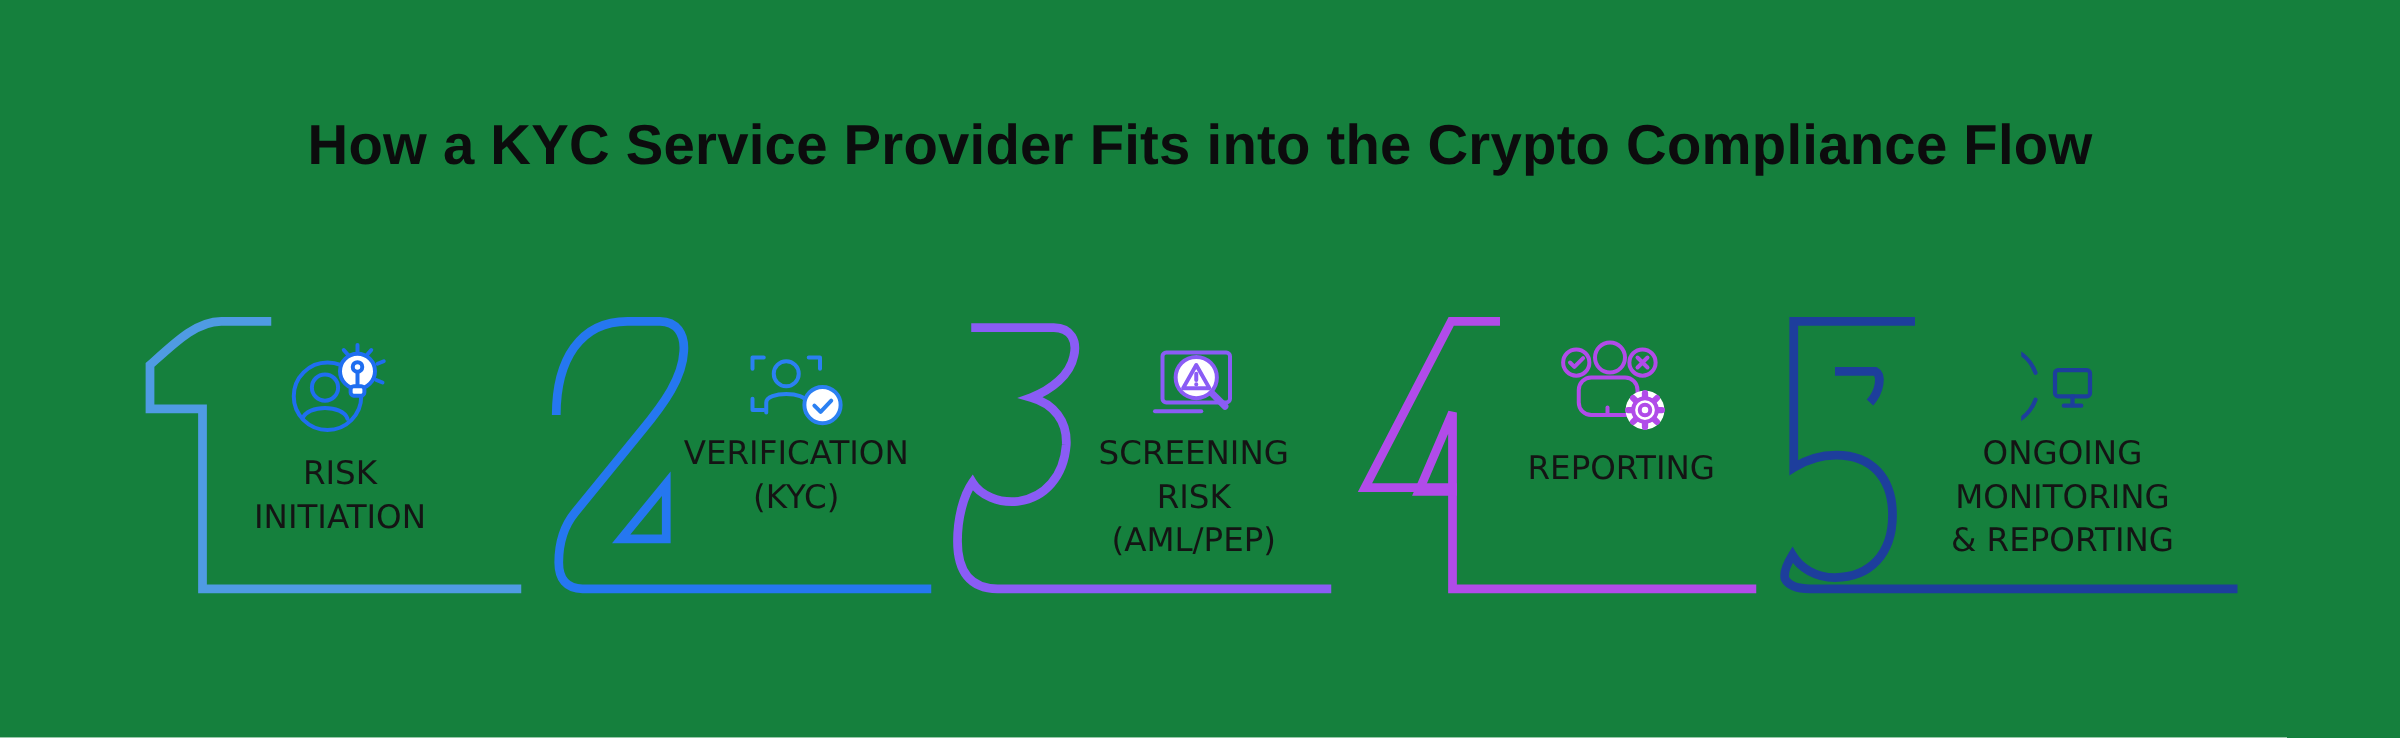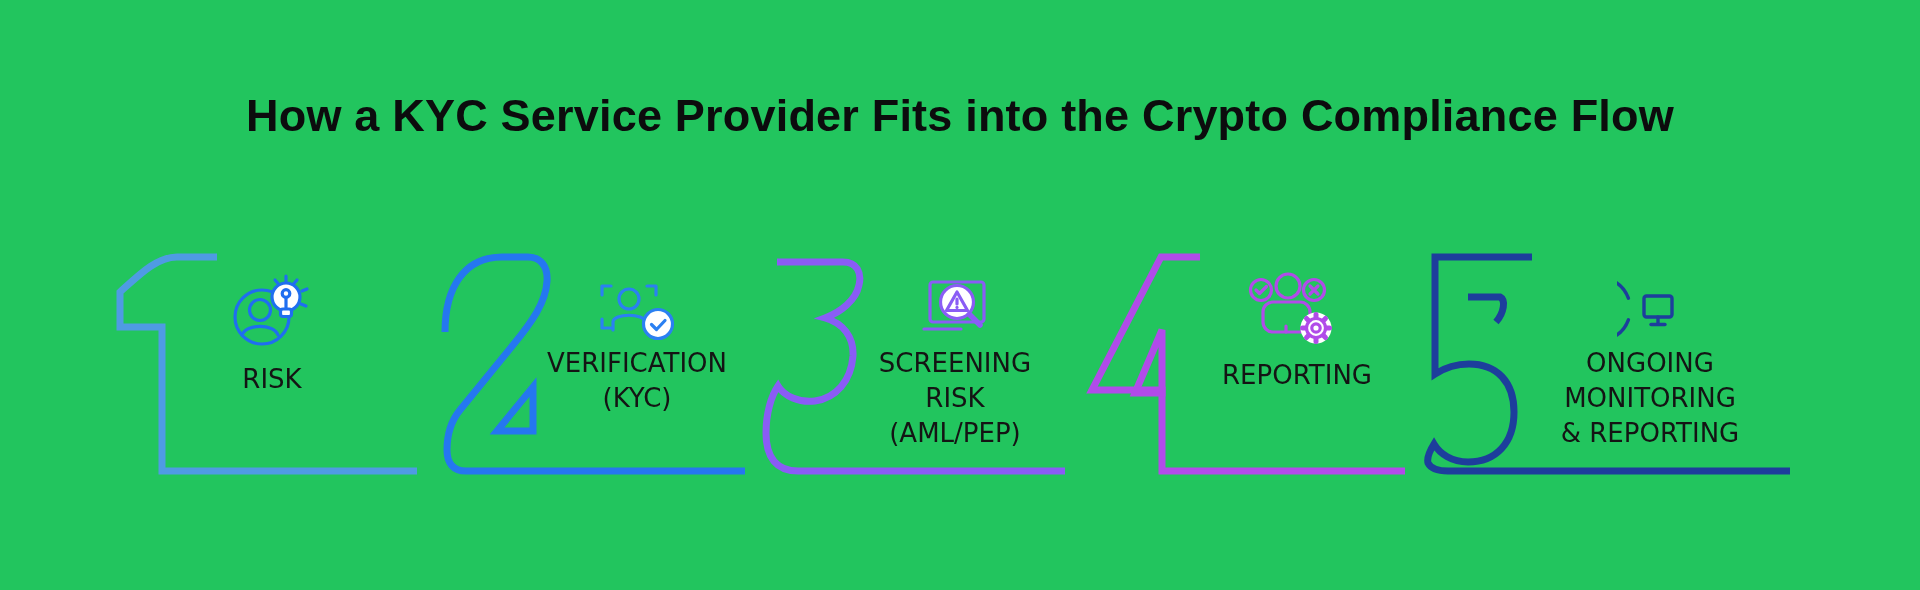--- a/index.html
+++ b/index.html
@@ -1,19 +1,19 @@
 <!DOCTYPE html>
 <html><head>
 <meta charset="utf-8">
 <style>
   html,body{margin:0;padding:0;background:#ffffff;}
   .canvas{
     position:relative;
     width:1920px;height:590px;
-    background:#22c55e;
+    background:#15803d;
     overflow:hidden;
     font-family:"Liberation Sans", sans-serif;
   }
   .title{
     position:absolute;
     top:90px;left:0;width:1920px;
     text-align:center;
     font-size:45px;
     font-weight:700;
     letter-spacing:0.2px;
@@ -61,20 +61,21 @@
       <circle cx="55" cy="23" r="14" fill="#ffffff"></circle>
       <circle cx="55" cy="19.5" r="3.8"></circle>
       <path d="M55,23.5 V35"></path>
       <rect x="49.5" y="35" width="11" height="7.5" rx="2.5" fill="#ffffff"></rect>
       <circle cx="29" cy="36" r="10.5"></circle>
       <path d="M11,61 C15,49.5 43,49.5 47,61"></path>
     </g>
   </svg>
   <div class="step-label" style="left:142px;top:362px">
     <div>RISK</div>
+    <div>INITIATION</div>
   </div>
 
   <svg class="numeral" style="left: 420px; color: rgb(37, 119, 240);" viewBox="0 0 420 300">
     <g fill="none" stroke="currentColor" stroke-width="7" stroke-linecap="butt" stroke-linejoin="miter">
       <path d="M25,132 C25,88 44,57 82,57 L108,57 C121,57 128,67 127,81 C126,102 112,122 93,145 L40,210 C31,221 27,236 27,250 C27,263 33,271 46,271 L325,271"></path>
       <path d="M113,187 V231 H77 Z"></path>
     </g>
   </svg>
   <svg class="icon" style="left: 592px; top: 276px; color: rgb(43, 128, 242);" width="92" height="66" viewBox="0 0 92 66">
     <g fill="none" stroke="currentColor" stroke-width="3.2" stroke-linecap="round" stroke-linejoin="round">

